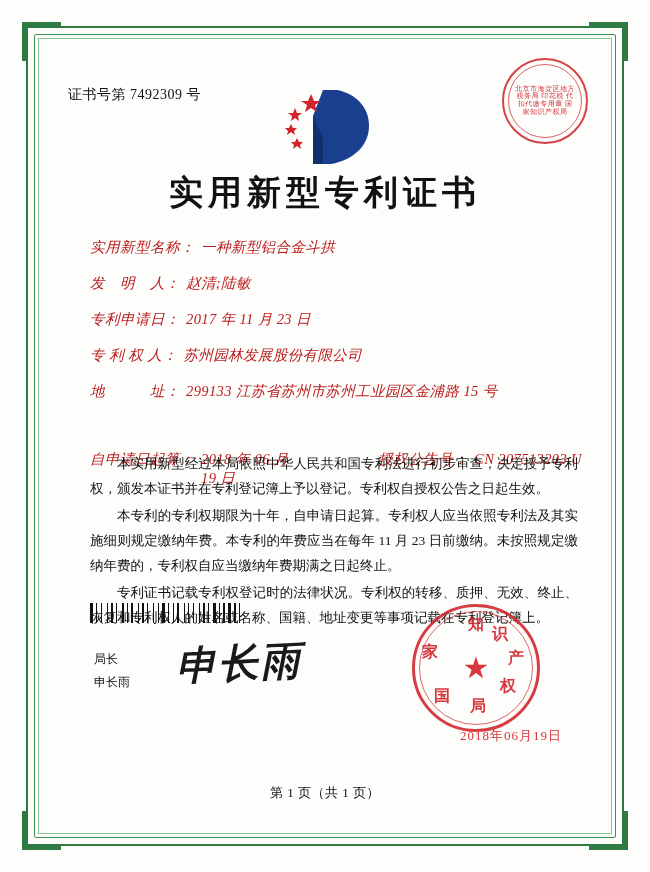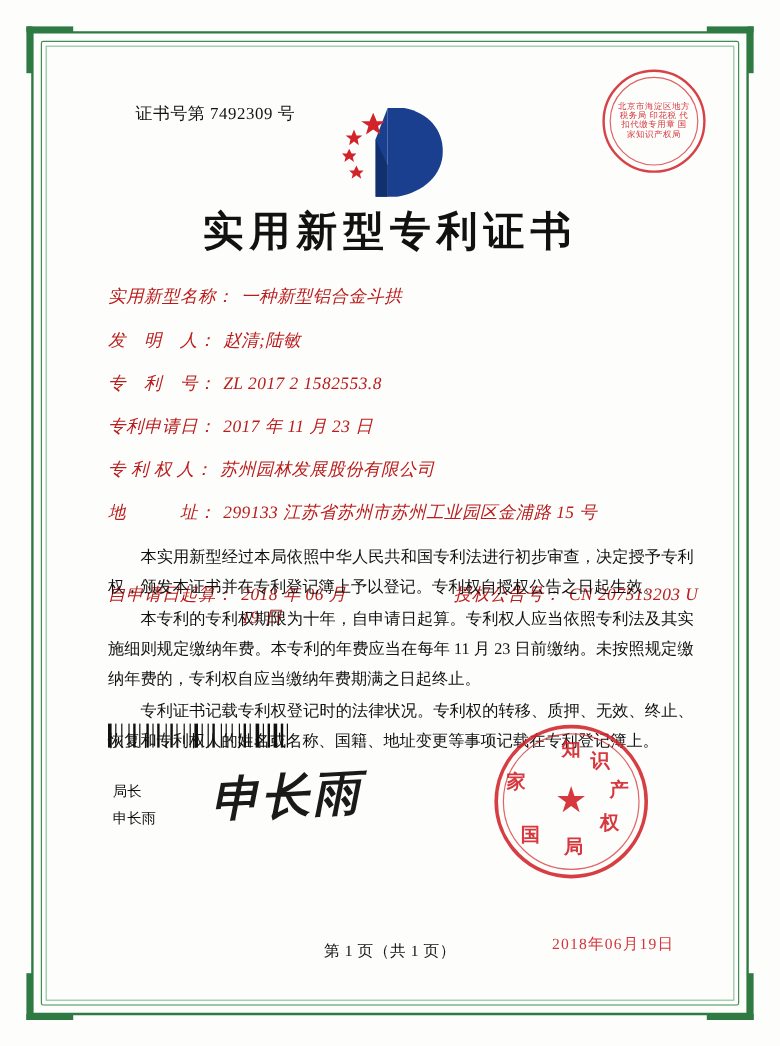--- a/index.html
+++ b/index.html
@@ -71,21 +71,20 @@
   }
 
   
   .cert-no {
     position: absolute;
     left: 20px;
     top: 38px;
     font-size: 14px;
     letter-spacing: 0.5px;
     color: #111;
-    margin-left: 45px;
   }
 
   .top-seal {
     position: absolute;
     right: 14px;
     top: 10px;
     width: 86px;
     height: 86px;
   }
   .top-seal .ring {
@@ -267,21 +266,21 @@
     position: absolute;
     color: #d2232a;
     font-size: 16px;
     font-weight: bold;
     opacity: 0.9;
     font-family: "DejaVu Serif", serif;
   }
   .seal-date {
     position: absolute;
     right: 40px;
-    top: 730px;
+    top: 679px;
     font-size: 13px;
     color: #d2232a;
     letter-spacing: 1px;
     opacity: 0.92;
   }
 
   
   .page-footer {
     position: absolute;
     left: 0;
@@ -335,24 +334,20 @@
       <div class="field-row">
         <span class="field-label">实用新型名称：</span>
         <span class="field-value">一种新型铝合金斗拱</span>
       </div>
 
       <div class="field-row">
         <span class="field-label">发　明　人：</span>
         <span class="field-value">赵清;陆敏</span>
       </div>
 
-      <div class="field-row">
-        <span class="field-label">专　利　号：</span>
-        <span class="field-value">ZL 2017 2 1582553.8</span>
-      </div>
 
       <div class="field-row">
         <span class="field-label">专利申请日：</span>
         <span class="field-value">2017 年 11 月 23 日</span>
       </div>
 
       <div class="field-row">
         <span class="field-label">专 利 权 人：</span>
         <span class="field-value">苏州园林发展股份有限公司</span>
       </div>

